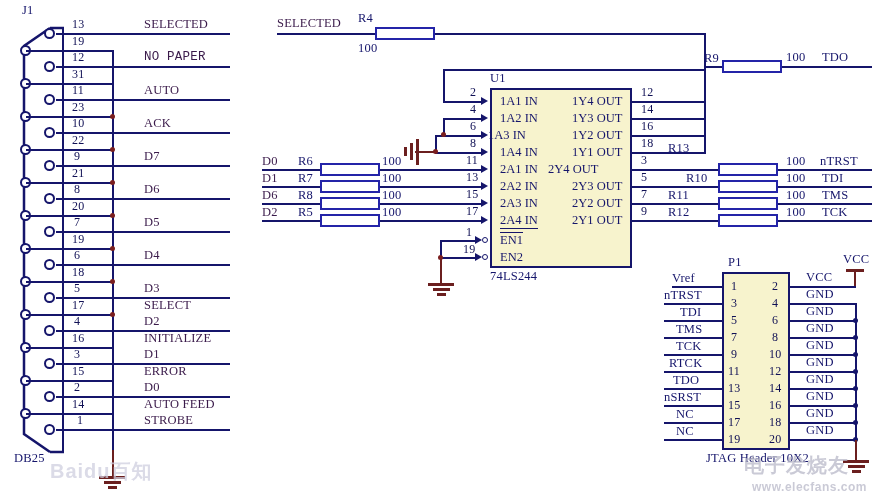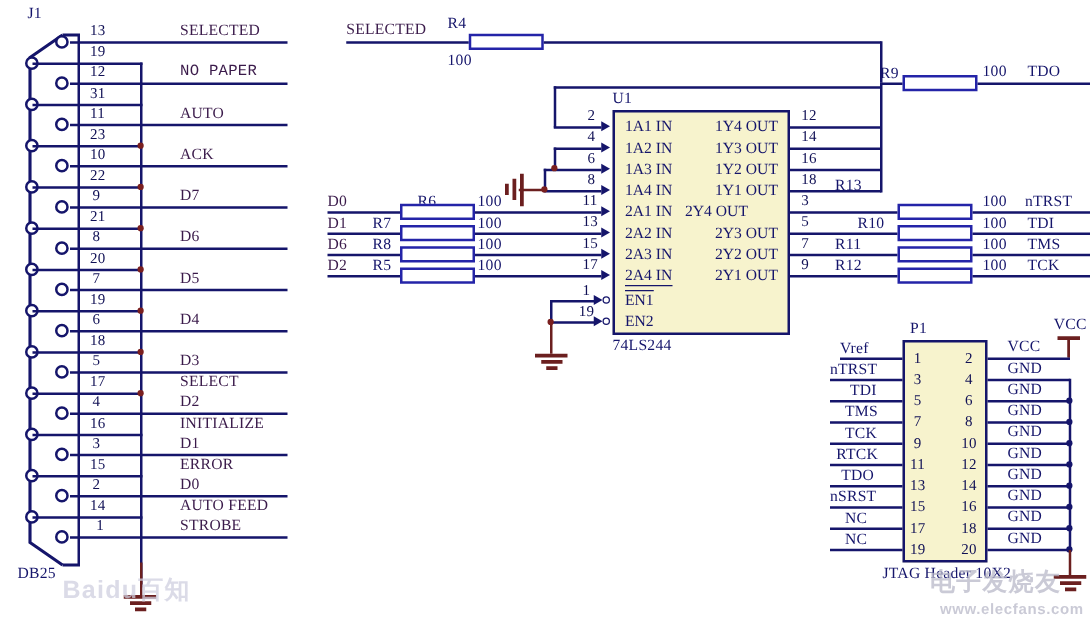--- a/index.html
+++ b/index.html
@@ -233,21 +233,21 @@
   <div class="wire h" style="left:782px;top:66px;width:90px;"></div>
   <div class="lbl" style="left:786px;top:51px;">100</div>
   <div class="lbl" style="left:822px;top:51px;">TDO</div>
 
   <div class="lbl ref" style="left:490px;top:72px;">U1</div>
   <div class="chip" style="left:490px;top:88px;width:142px;height:180px;"></div>
   <div class="lbl ref" style="left:490px;top:270px;">74LS244</div>
 
   <div class="chip-pinlbl" style="left:500px;top:94px;">1A1 IN</div>
   <div class="chip-pinlbl" style="left:500px;top:111px;">1A2 IN</div>
-  <div class="chip-pinlbl" style="left:500px;top:128px;">1A3 IN</div>
+  <div class="chip-pinlbl" style="left:488px;top:128px;">1A3 IN</div>
   <div class="chip-pinlbl" style="left:500px;top:145px;">1A4 IN</div>
   <div class="chip-pinlbl" style="left:500px;top:162px;">2A1 IN</div>
   <div class="chip-pinlbl" style="left:500px;top:179px;">2A2 IN</div>
   <div class="chip-pinlbl" style="left:500px;top:196px;">2A3 IN</div>
   <div class="chip-pinlbl" style="left:500px;top:213px;border-bottom:1px solid #15156b;">2A4 IN</div>
   <div class="chip-pinlbl" style="left:500px;top:232px;border-top:1px solid #15156b;">EN1</div>
   <div class="chip-pinlbl" style="left:500px;top:250px;">EN2</div>
 
   <div class="chip-pinlbl" style="left:572px;top:94px;">1Y4 OUT</div>
   <div class="chip-pinlbl" style="left:572px;top:111px;">1Y3 OUT</div>
@@ -352,21 +352,21 @@
 
   <div class="lbl pin" style="left:641px;top:205px;">9</div>
   <div class="wire h" style="left:632px;top:220px;width:88px;"></div>
   <div class="res" style="left:718px;top:214px;"></div>
   <div class="lbl ref" style="left:668px;top:206px;">R12</div>
   <div class="wire h" style="left:778px;top:220px;width:94px;"></div>
   <div class="lbl" style="left:786px;top:206px;">100</div>
   <div class="lbl" style="left:822px;top:206px;">TCK</div>
 
   <div class="lbl net" style="left:262px;top:155px;">D0</div>
-  <div class="lbl ref" style="left:298px;top:155px;margin-left:36px;">R6</div>
+  <div class="lbl ref" style="left:298px;top:155px;">R6</div>
   <div class="wire h" style="left:262px;top:169px;width:60px;"></div>
   <div class="res" style="left:320px;top:163px;"></div>
   <div class="lbl" style="left:382px;top:155px;">100</div>
 
   <div class="lbl net" style="left:262px;top:172px;">D1</div>
   <div class="lbl ref" style="left:298px;top:172px;">R7</div>
   <div class="wire h" style="left:262px;top:186px;width:60px;"></div>
   <div class="res" style="left:320px;top:180px;"></div>
   <div class="lbl" style="left:382px;top:172px;">100</div>
 

